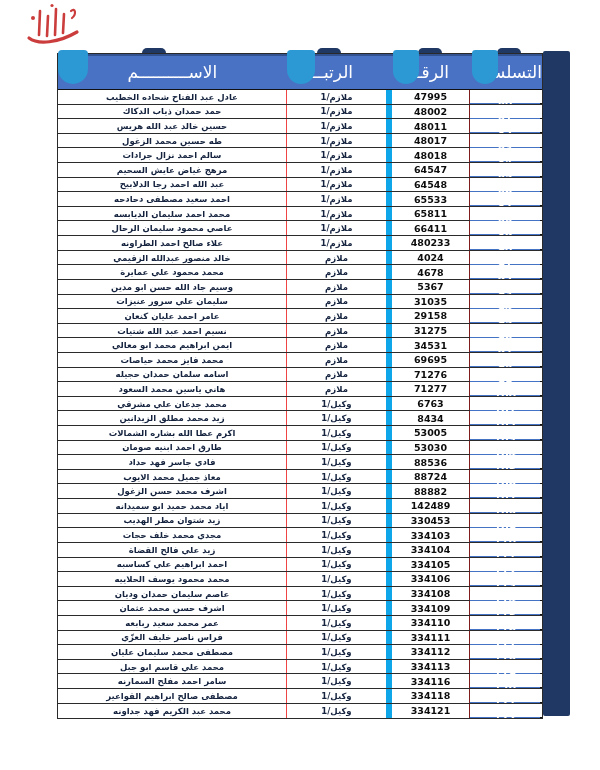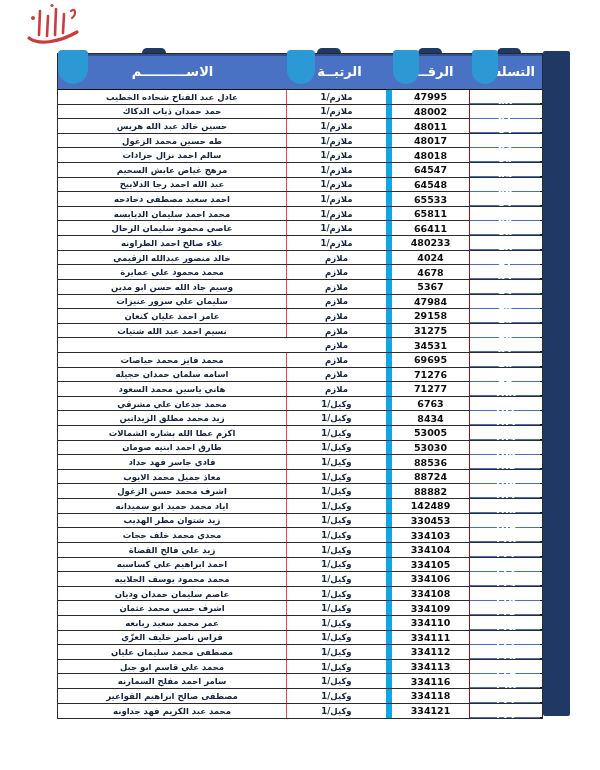--- a/index.html
+++ b/index.html
@@ -31,21 +31,21 @@
   
   .ghost{position:absolute;left:85px;top:722px;width:228px;height:18px;opacity:.30;
        background:repeating-linear-gradient(90deg,#dm 0, #d89a9a 0 22px, transparent 22px 31px);}
 
   
   .tablewrap{position:absolute;left:57px;top:53px;width:486px;z-index:2;
        border:1px solid var(--border-dark);box-sizing:border-box;direction:rtl;}
   .thead{display:flex;flex-direction:row;height:35px;background:var(--header-blue);
        border-bottom:1.5px solid #111;box-shadow:inset 0 2px 0 rgba(31,56,100,.55);}
   .thead .hc{display:flex;align-items:center;justify-content:center;color:#fff;
-       font-weight:bold;font-size:13px;white-space:nowrap;}
+       font-weight:normal;font-size:17px;white-space:nowrap;padding-left:22px;}
   .rows{}
   .row{display:flex;flex-direction:row;height:14.62px;box-sizing:border-box;
        border-bottom:1px solid #2b2b2b;background:#fff;}
   .row:last-child{border-bottom:none;}
   .cell{display:flex;align-items:center;justify-content:center;box-sizing:border-box;
        overflow:hidden;white-space:nowrap;}
   .c-serial{width:72px;background:var(--serial-blue);color:#fff;font-weight:bold;
        font-size:10.5px;border-left:none;border-right:2px solid #111;margin-top:13px;}
   .c-number{width:78px;color:#0d0d0d;font-weight:bold;font-size:9.5px;
        border-right:1px solid #7f1d1d;}
@@ -186,21 +186,21 @@
 
   <div class="row">
     <div class="cell c-serial">93</div>
     <div class="cell c-number">5367</div>
     <div class="cell c-rank">ملازم</div>
     <div class="cell c-name">وسيم جاد الله حسن ابو مدين</div>
   </div>
 
   <div class="row">
     <div class="cell c-serial">94</div>
-    <div class="cell c-number">47984</div>
+    <div class="cell c-number">31035</div>
     <div class="cell c-rank">ملازم</div>
     <div class="cell c-name">سليمان علي سرور عنيزات</div>
   </div>
 
   <div class="row">
     <div class="cell c-serial">95</div>
     <div class="cell c-number">29158</div>
     <div class="cell c-rank">ملازم</div>
     <div class="cell c-name">عامر احمد عليان كنعان</div>
   </div>
@@ -209,20 +209,21 @@
     <div class="cell c-serial">96</div>
     <div class="cell c-number">31275</div>
     <div class="cell c-rank">ملازم</div>
     <div class="cell c-name">نسيم احمد عبد الله شتيات</div>
   </div>
 
   <div class="row">
     <div class="cell c-serial">97</div>
     <div class="cell c-number">34531</div>
     <div class="cell c-rank">ملازم</div>
+    <div class="cell c-name">ايمن ابراهيم محمد ابو معالي</div>
   </div>
 
   <div class="row">
     <div class="cell c-serial">98</div>
     <div class="cell c-number">69695</div>
     <div class="cell c-rank">ملازم</div>
     <div class="cell c-name">محمد فايز محمد حياصات</div>
   </div>
 
   <div class="row">

